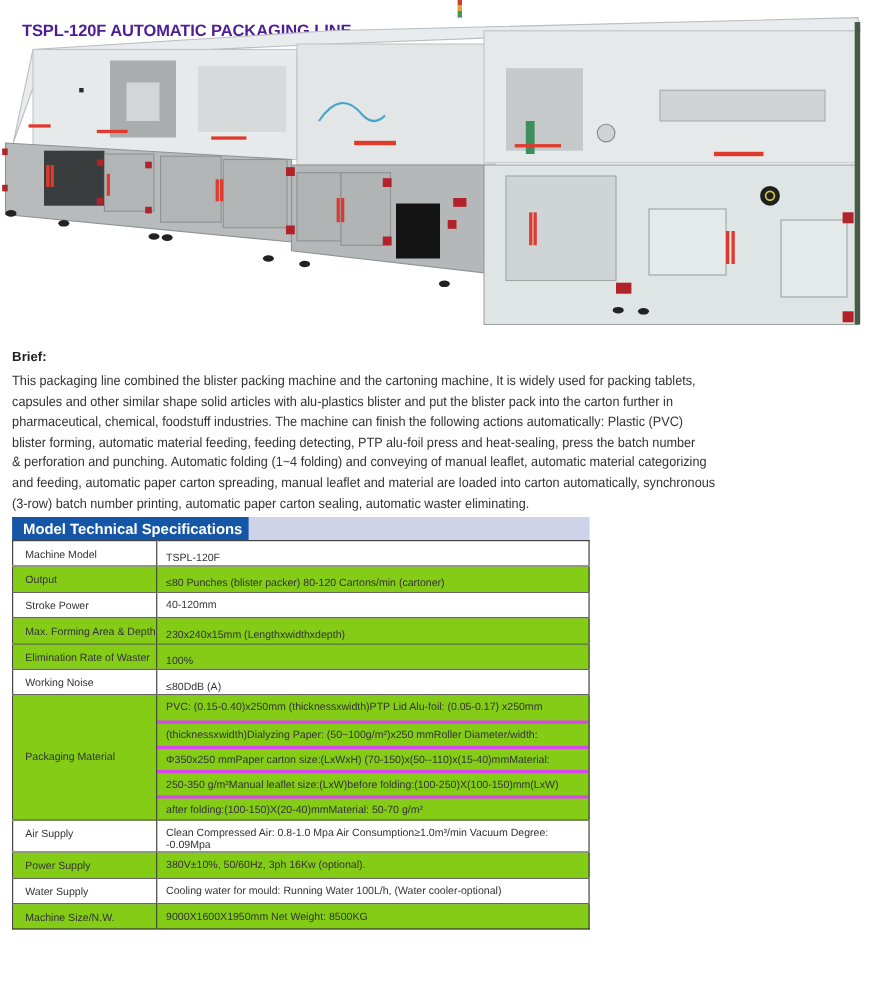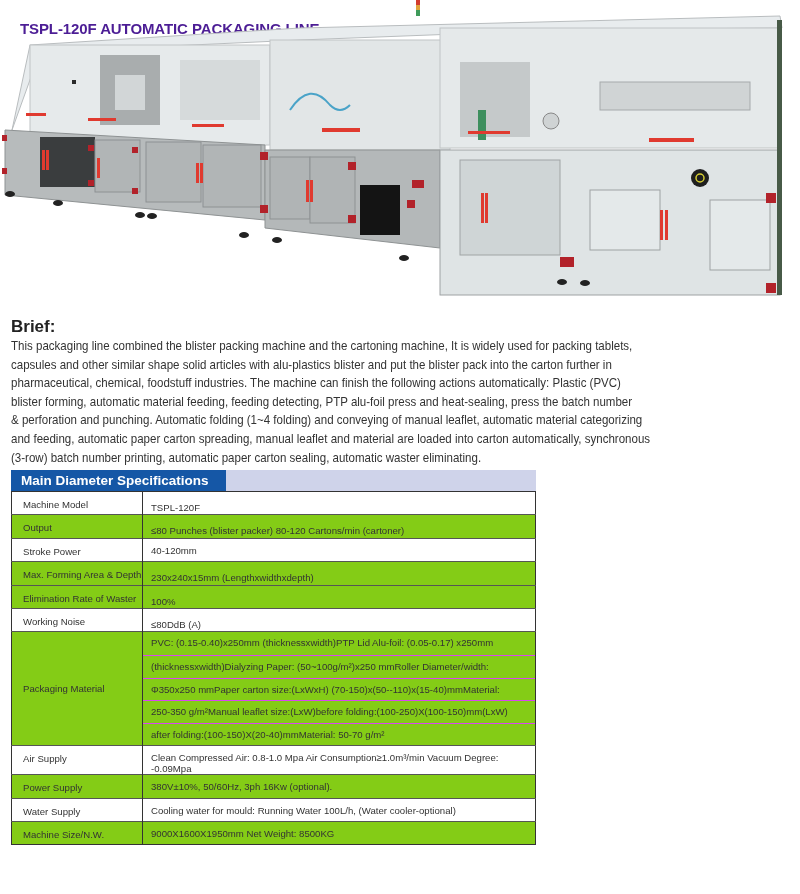--- a/index.html
+++ b/index.html
@@ -9,21 +9,21 @@
   .title {
     position: absolute; left: 20px; top: 20px;
     font-size: 15px; font-weight: bold; color: #4c1d95; letter-spacing: -0.1px;
   }
 
   
   .machine { position: absolute; left: 0; top: 0; width: 800px; height: 305px; }
 
   .brief-title {
     position: absolute; left: 11px; top: 317px;
-    font-size: 17px; font-weight: bold; color: #222;
+    font-size: 12px; font-weight: bold; color: #222;
   }
   .brief-text {
     position: absolute; left: 11px; top: 337px; width: 780px;
     font-size: 12.4px; line-height: 18.6px; color: #333;
     transform: scaleX(0.93); transform-origin: left top; width: 838px;
   }
 
   
   .spec-header {
     position: absolute; left: 11px; top: 470px; width: 525px; height: 21px;
@@ -38,21 +38,21 @@
     border: 1.5px solid #333; border-collapse: collapse;
     font-size: 9.6px; color: #333;
   }
   .spec-table td { border-top: 1px solid #555; vertical-align: top; }
   .spec-table td.label { width: 131px; border-right: 1.5px solid #333; padding: 7px 0 0 11px; }
   .spec-table td.value { padding: 10px 0 0 8px; }
   .spec-table tr.alt td { background: #84cc16; }
   .spec-table tr { height: 23.4px; }
   .spec-table tr.first td { border-top: none; }
   .spec-table td.pk-label { vertical-align: middle; padding: 0 0 0 11px; }
-  .pk-line { height: 22.6px; line-height: 22px; padding-left: 8px; border-top: 1px solid #d946ef; }
+  .pk-line { height: 22.6px; line-height: 22px; padding-left: 8px; border-top: 3px solid #d946ef; }
   .pk-line:first-child { border-top: none; }
   .spec-table td.pk-value { padding: 0; }
   .spec-table td.value.tight { padding-top: 6px; }
 </style>
 </head>
 <body>
 
 <div class="title">TSPL-120F AUTOMATIC PACKAGING LINE</div>
 
 <svg class="machine" viewBox="0 0 800 305" xmlns="http://www.w3.org/2000/svg">
@@ -158,21 +158,21 @@
   <div>This packaging line combined the blister packing machine and the cartoning machine, It is widely used for packing tablets,</div>
   <div>capsules and other similar shape solid articles with alu-plastics blister and put the blister pack into the carton further in</div>
   <div>pharmaceutical, chemical, foodstuff industries. The machine can finish the following actions automatically: Plastic (PVC)</div>
   <div>blister forming, automatic material feeding, feeding detecting, PTP alu-foil press and heat-sealing, press the batch number</div>
   <div>&amp; perforation and punching. Automatic folding (1~4 folding) and conveying of manual leaflet, automatic material categorizing</div>
   <div>and feeding, automatic  paper carton spreading, manual leaflet and material are loaded into carton automatically, synchronous</div>
   <div>(3-row) batch number printing, automatic paper carton sealing, automatic waster eliminating.</div>
 </div>
 
 <div class="spec-header">
-  <div class="spec-header-tab">Main Diameter Specifications</div>
+  <div class="spec-header-tab">Model Technical Specifications</div>
 </div>
 
 <table class="spec-table">
   <tbody>
       <tr class="first">
     <td class="label">Machine Model</td>
     <td class="value">TSPL-120F</td>
   </tr>
   <tr class="alt">
     <td class="label">Output</td>

